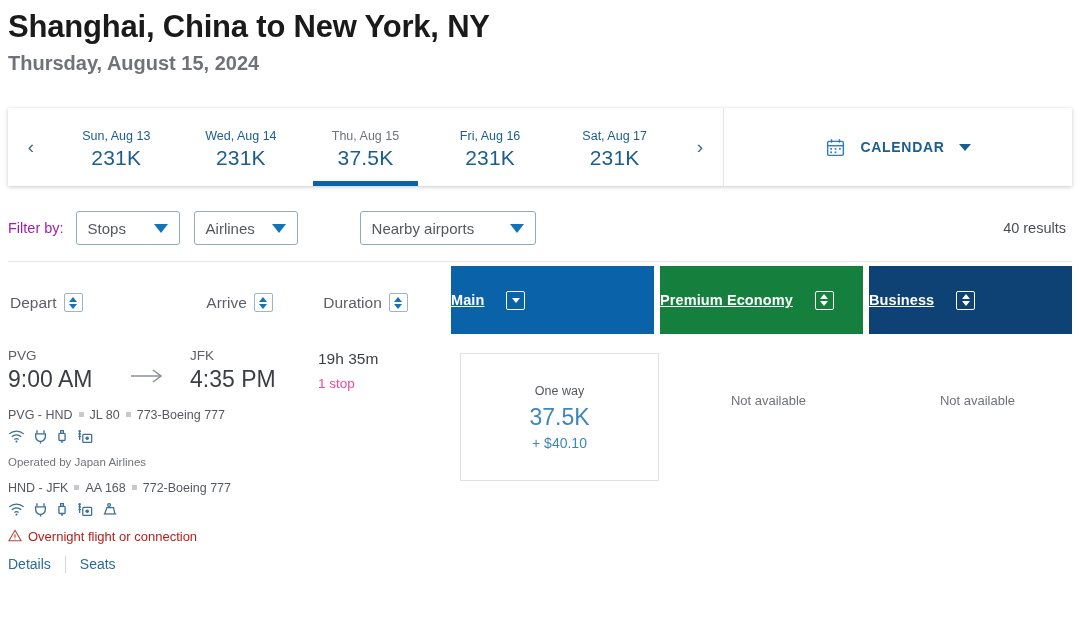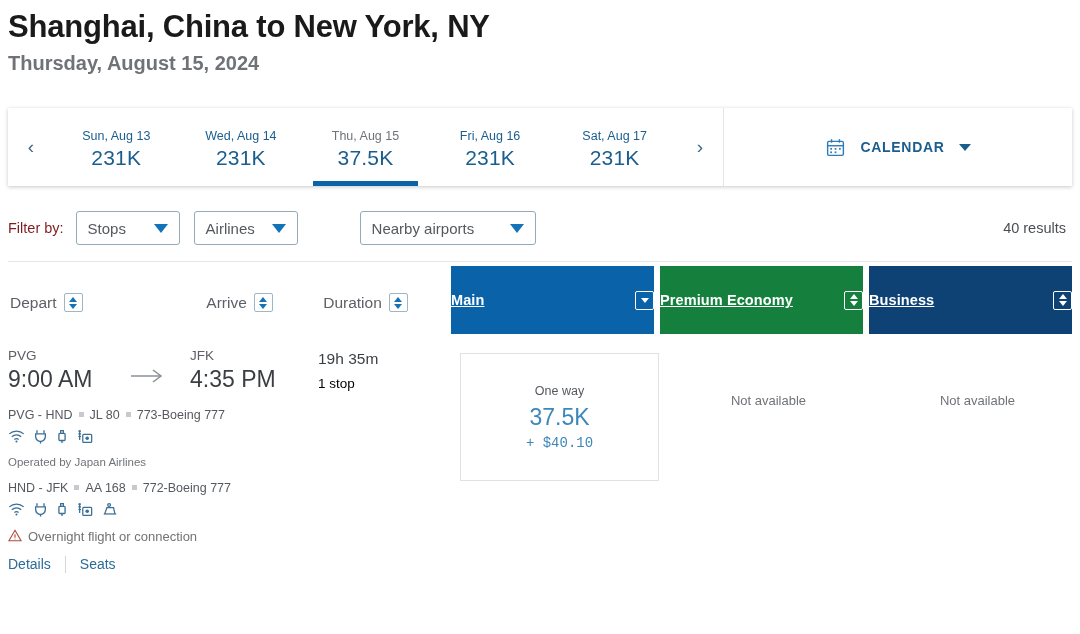--- a/index.html
+++ b/index.html
@@ -69,21 +69,21 @@
     width: 0; height: 0; border-left: 6px solid transparent;
     border-right: 6px solid transparent; border-top: 7px solid #1b5e8e;
   }
 
   
   .filter-row {
     margin: 19px 8px 0 8px;
     display: flex; align-items: center;
     height: 46px;
   }
-  .filter-label { font-size: 14.5px; color: #7f1d1d; margin-right: 12px; }
+  .filter-label { font-size: 14.5px; color: #a21caf; margin-right: 12px; }
   .filter-btn {
     height: 34px; min-width: 104px;
     border: 1px solid #93aab8; border-radius: 3px; background: #fff;
     display: inline-flex; align-items: center; justify-content: space-between;
     padding: 0 11px; margin-right: 14px; cursor: pointer;
   }
   .filter-btn .fb-text { font-size: 15px; color: #55595e; }
   .filter-caret {
     width: 0; height: 0; margin-left: 14px;
     border-left: 7px solid transparent; border-right: 7px solid transparent;
@@ -116,21 +116,21 @@
     border-right: 4.5px solid transparent; border-bottom: 5px solid #1273b8;
   }
   .tri-down {
     width: 0; height: 0; border-left: 4.5px solid transparent;
     border-right: 4.5px solid transparent; border-top: 5px solid #1273b8;
   }
 
   .fare-tabs { display: flex; align-items: flex-end; gap: 6px; }
   .fare-tab {
     width: 203px; height: 68px;
-    display: flex; align-items: center; justify-content: space-between; gap: 22px;
+    display: flex; align-items: center; justify-content: flex-start; gap: 22px;
     cursor: pointer;
   }
   .fare-tab.main    { background: #0a62a9; }
   .fare-tab.premium { background: #15803d; }
   .fare-tab.business{ background: #0f4274; }
   .fare-tab .ft-label {
     font-size: 14.5px; font-weight: bold; color: #ffffff;
     text-decoration: underline; letter-spacing: .1px;
   }
   .ft-box {
@@ -154,52 +154,52 @@
   .t-block { width: 182px; }
   .t-block.arrive { width: 128px; }
   .airport-code { font-size: 13.5px; color: #5d6166; line-height: 1.25; }
   .time-text { font-size: 23px; color: #3b3f44; line-height: 1.3; }
   .arrow-cell {
     width: 0; position: relative;
   }
   .arrow-svg { position: absolute; left: -60px; top: 20px; }
   .dur-block { width: 140px; padding-top: 1px; }
   .dur-text { font-size: 15.5px; color: #3b3f44; line-height: 1.35; }
-  .stops-text { font-size: 13.5px; color: #000000; margin-top: 6px; }
+  .stops-text { font-size: 13.5px; color: #ec4899; margin-top: 6px; }
 
   .segment { margin-top: 13px; }
   .seg-line { font-size: 12.5px; color: #55595e; display: flex; align-items: center; gap: 6px; }
   .seg-dot { width: 5px; height: 5px; background: #c6cace; display: inline-block; }
   .amenities { display: flex; gap: 9px; margin-top: 7px; align-items: center; }
   .amenities svg { display: block; }
   .operated-by { font-size: 11.5px; color: #6f7378; margin-top: 12px; }
   .overnight {
     display: flex; align-items: center; gap: 6px;
-    font-size: 13px; color: #737373; margin-top: 12px;
+    font-size: 13px; color: #b91c1c; margin-top: 12px;
   }
   .row-links {
     display: flex; align-items: center; gap: 14px;
     margin-top: 11px; font-size: 14px;
   }
   .row-links a { color: #2b6c96; text-decoration: none; cursor: pointer; }
   .links-sep { width: 1px; height: 17px; background: #d4d7da; }
 
   
   .fare-cells { display: flex; gap: 6px; padding-top: 5px; }
   .fare-cell {
     width: 203px; display: flex; align-items: flex-start; justify-content: center;
   }
   .fare-card {
     width: 199px; height: 128px; border: 1px solid #dfe2e5; background: #fff;
     display: flex; flex-direction: column; align-items: center; justify-content: center;
     cursor: pointer;
   }
   .fc-oneway { font-size: 12.5px; color: #55595e; }
   .fc-price { font-size: 23px; color: #3e87b8; margin-top: 7px; line-height: 1.1; }
-  .fc-taxes { font-size: 14px; color: #3e87b8; margin-top: 5px; font-family: Liberation Mono, monospace; }
+  .fc-taxes { font-size: 14px; color: #3e87b8; margin-top: 5px; }
   .not-available {
     font-size: 13px; color: #6f7378; padding-top: 40px;
   }
 </style>
 </head>
 <body>
 
 <div class="page-header">
   <div class="route-title">Shanghai, China to New York, NY</div>
   <div class="route-date">Thursday, August 15, 2024</div>

